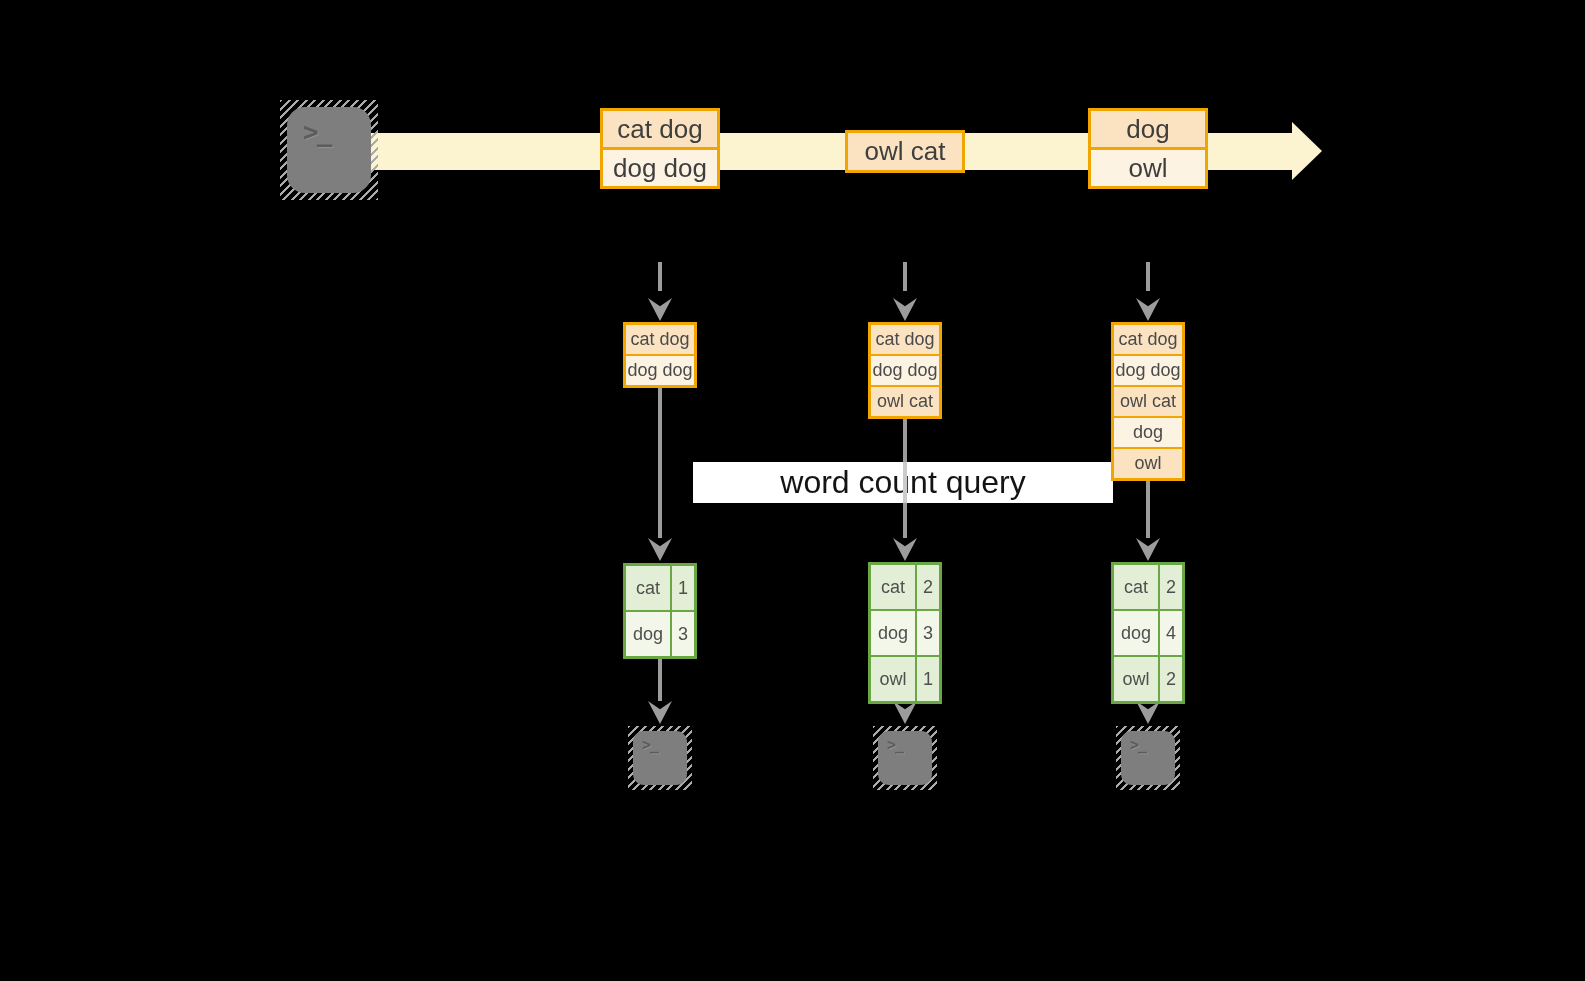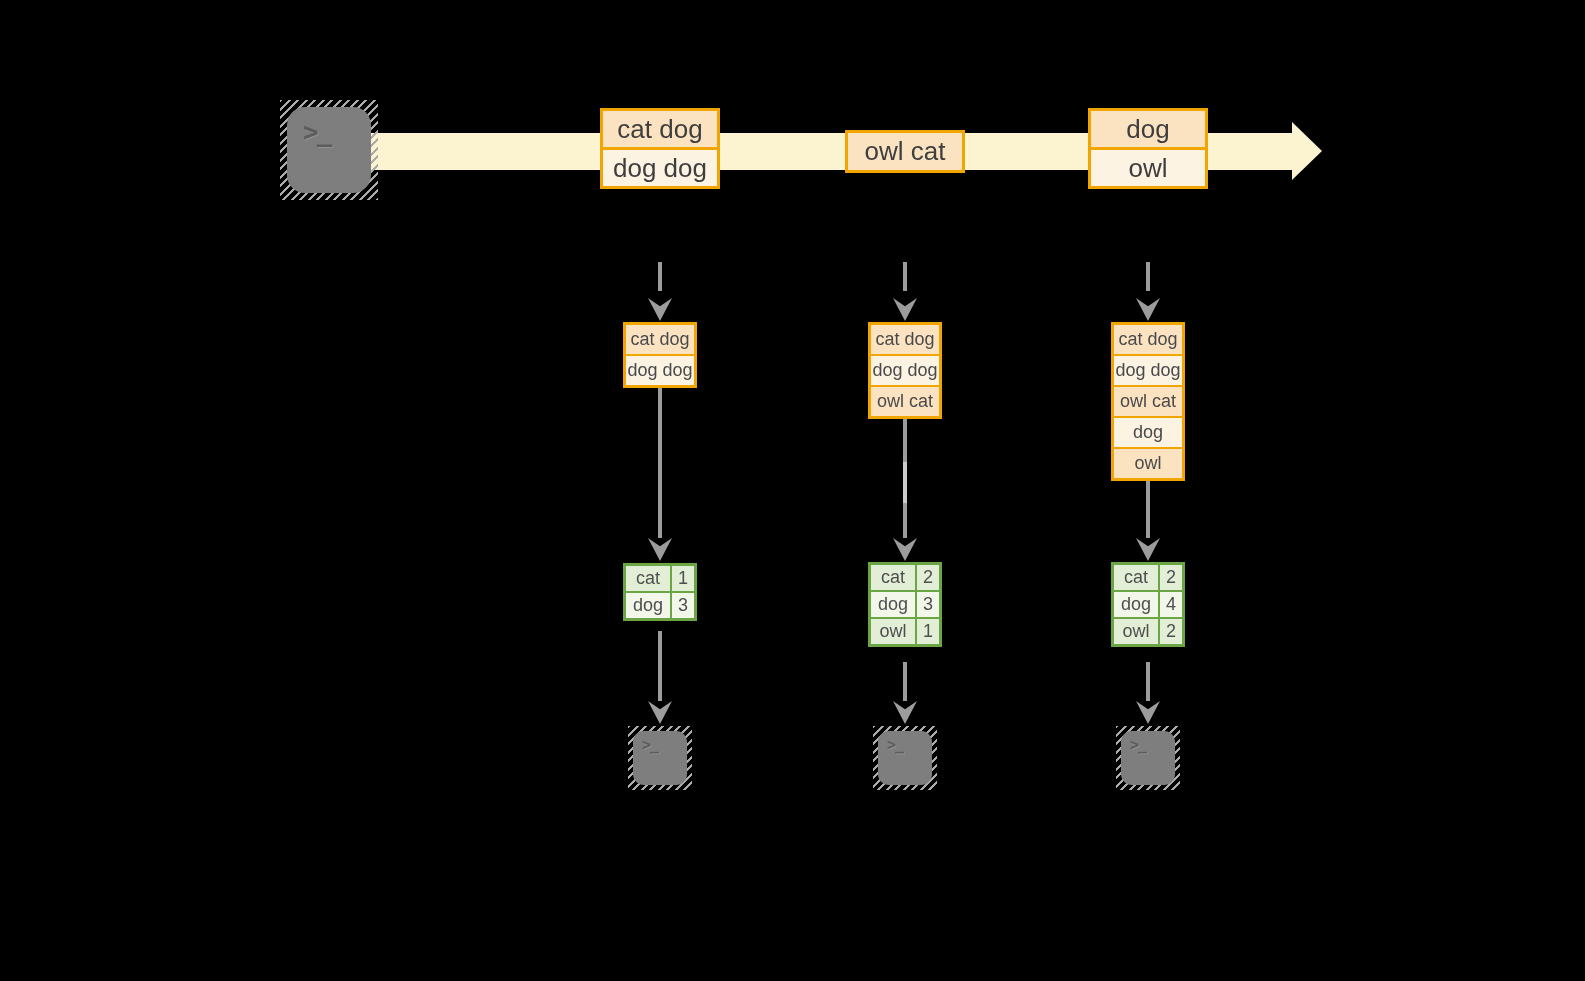--- a/index.html
+++ b/index.html
@@ -57,21 +57,21 @@
   .banner span { font-size:32px; color: var(--banner_text, #141414); }
   .banner-line {
     position:absolute; left:903px; top:462px; width:4px; height:41px;
     background:#cbcbcb; z-index:2;
   }
   
   .gtable {
     position:absolute; width:74px; box-sizing:border-box;
     border:3px solid var(--table_border, #6ba644); z-index:3;
   }
-  .grow { display:flex; height:25px; }
+  .grow { display:flex; height:44px; }
   .grow + .grow { border-top:2px solid var(--table_border, #6ba644); }
   .gword {
     width:44px; border-right:2px solid var(--table_border, #6ba644);
     display:flex; align-items:center; justify-content:center;
     font-size:18px; color:#4f4f4f;
   }
   .gcount { flex:1; display:flex; align-items:center; justify-content:center; font-size:18px; color:#4f4f4f; }
   .g-a { background: var(--cell_green, #e3eed6); }
   .g-b { background: var(--cell_green_light, #f2f7ea); }
   
@@ -141,20 +141,23 @@
     <div class="bcell fill-a">owl</div>
   </div>
 
   <div class="vline" style="left:658px;  top:388px; height:150px;"></div>
   <div class="dart" style="left:648px;  top:538px;"></div>
   <div class="vline" style="left:903px;  top:419px; height:119px;"></div>
   <div class="dart" style="left:893px;  top:538px;"></div>
   <div class="vline" style="left:1146px; top:481px; height:57px;"></div>
   <div class="dart" style="left:1136px; top:538px;"></div>
 
+  <div class="banner">
+    <span>word count query</span>
+  </div>
   <div class="banner-line"></div>
 
   <div class="gtable" style="left:623px; top:563px;">
     <div class="grow g-a">
       <div class="gword">cat</div>
       <div class="gcount">1</div>
     </div>
     <div class="grow g-b">
       <div class="gword">dog</div>
       <div class="gcount">3</div>

